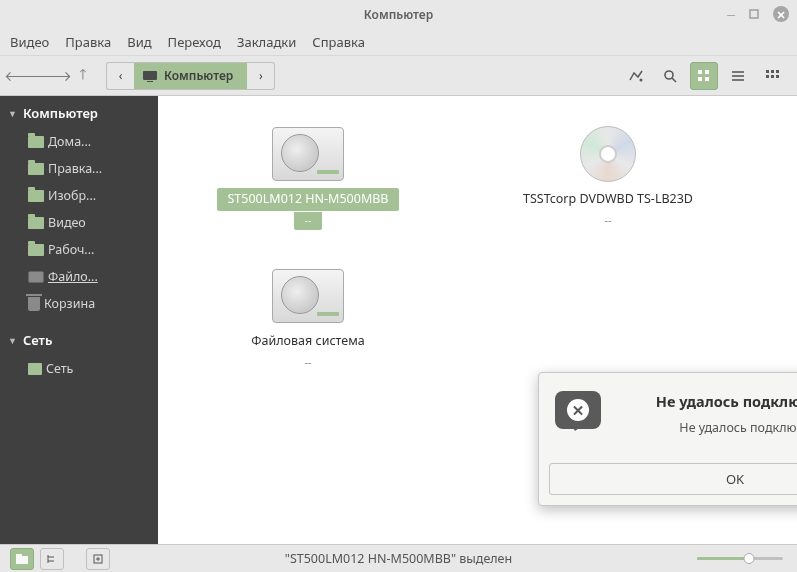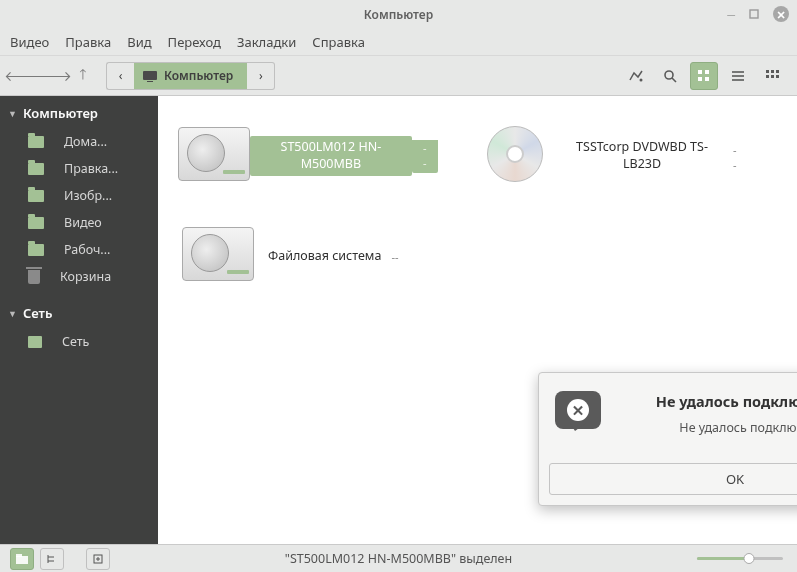--- a/index.html
+++ b/index.html
@@ -22,33 +22,33 @@
 .path-seg.mid { background: #a3c195; padding: 0 14px 0 8px; gap: 6px; border-left: none; border-right: none; font-weight: 600;}
 .path-seg.right { width: 28px; justify-content: center; border-radius: 0 3px 3px 0; border-left: none; }
 .toolbar-spacer { flex: 1; }
 .view-btn { width: 28px; height: 28px; display: flex; align-items: center; justify-content: center; border: 1px solid transparent; border-radius: 3px; color: #5a5a5a; cursor: pointer; margin: 0 1px; }
 .view-btn.active { background: #a3c195; border-color: #8fae82; color: #fff; }
 
 .body-row { display: flex; height: 476px; }
 .sidebar { width: 158px; background: #3f403f; color: #d0d0d0; overflow: hidden; }
 .side-header { display: flex; align-items: center; padding: 8px 10px 6px 8px; font-size: 13px; font-weight: 600; color: #fafafa; gap: 6px; }
 .side-caret { font-size: 9px; color: #bababa; }
-.side-item { display: flex; align-items: center; padding: 5px 8px 5px 28px; font-size: 12.5px; color: #d6d6d6; gap: 20px; cursor: pointer; white-space: nowrap; overflow: hidden; }
+.side-item { display: flex; align-items: center; padding: 5px 8px 5px 28px; font-size: 12.5px; color: #d6d6d6; gap: 4px; cursor: pointer; white-space: nowrap; overflow: hidden; }
 .side-item .lbl { overflow: hidden; text-overflow: ellipsis; }
 .side-item.under .lbl { text-decoration: underline; }
 .folder-ic { width: 16px; height: 12px; background: #a3c195; border-radius: 1px; position: relative; }
 .folder-ic::before { content: ""; position: absolute; top: -3px; left: 0; width: 7px; height: 3px; background: #a3c195; border-radius: 1px 1px 0 0; }
 .hdd-sic { width: 16px; height: 12px; background: #8a8a8a; border-radius: 2px; border: 1px solid #666; }
 .trash-sic { width: 12px; height: 14px; background: #8a8a8a; border-radius: 0 0 2px 2px; position: relative; }
 .trash-sic::before { content: ""; position: absolute; top: -3px; left: -2px; width: 16px; height: 2px; background: #8a8a8a; }
 .net-sic { width: 14px; height: 12px; background: #a3c195; border-radius: 1px; }
 
 .content { flex: 1; background: #fff; position: relative; overflow: hidden; }
 .icon-grid { padding: 28px 20px; display: flex; flex-wrap: wrap; gap: 36px 40px; align-content: flex-start; }
-.file-item { width: 260px; display: flex; flex-direction: row; align-items: center; text-align: center; cursor: pointer; }
+.file-item { width: 260px; display: flex; flex-direction: column; align-items: center; text-align: center; cursor: pointer; }
 .file-icon-wrap { width: 80px; height: 60px; display: flex; align-items: center; justify-content: center; margin-bottom: 4px; }
 .hdd-icon { width: 72px; height: 54px; background: linear-gradient(#f4f4f4, #d8d8d8); border: 1px solid #aaa; border-radius: 4px; position: relative; }
 .hdd-icon::after { content: ""; position: absolute; width: 36px; height: 36px; border-radius: 50%; background: radial-gradient(circle at 40% 40%, #eee, #bbb); border: 1px solid #999; top: 6px; left: 8px; }
 .hdd-icon::before { content: ""; position: absolute; right: 4px; bottom: 6px; width: 22px; height: 4px; background: #a3c195; border-radius: 1px; }
 .cd-icon { width: 56px; height: 56px; border-radius: 50%; background: conic-gradient(#e8e8e8,#d0d8e8,#e8e8e8,#e8d8d0,#e8e8e8,#d0e8d8,#e8e8e8); border: 1px solid #bbb; position: relative; }
 .cd-icon::after { content:""; position: absolute; width: 14px; height: 14px; border-radius: 50%; background: #fff; border: 2px solid #ccc; top: 50%; left: 50%; transform: translate(-50%,-50%);}
 .file-label { font-size: 12.5px; color: #303030; padding: 3px 10px; border-radius: 2px; max-width: 230px; line-height: 1.35;}
 .file-sub { font-size: 11px; color: #888; margin-top: 1px; }
 .file-item.selected .file-label { background: #a3c195; color: #fff; }
 .file-item.selected .file-sub { background: #a3c195; color: #eef4ea; padding: 0 10px 3px; border-radius: 0 0 2px 2px; }
@@ -175,20 +175,24 @@
         <span class="lbl">Изобр...</span>
       </div>
     <div class="side-item">
         <span class="folder-ic"></span>
         <span class="lbl">Видео</span>
       </div>
     <div class="side-item">
         <span class="folder-ic"></span>
         <span class="lbl">Рабоч...</span>
       </div>
+    <div class="side-item under">
+        <span class="hdd-sic"></span>
+        <span class="lbl">Файло...</span>
+      </div>
     <div class="side-item">
         <span class="trash-sic"></span>
         <span class="lbl">Корзина</span>
       </div>
 
     <div class="side-header" style="margin-top:6px;">
       <span class="side-caret">▼</span>
       <span>Сеть</span>
     </div>
     <div class="side-item">

